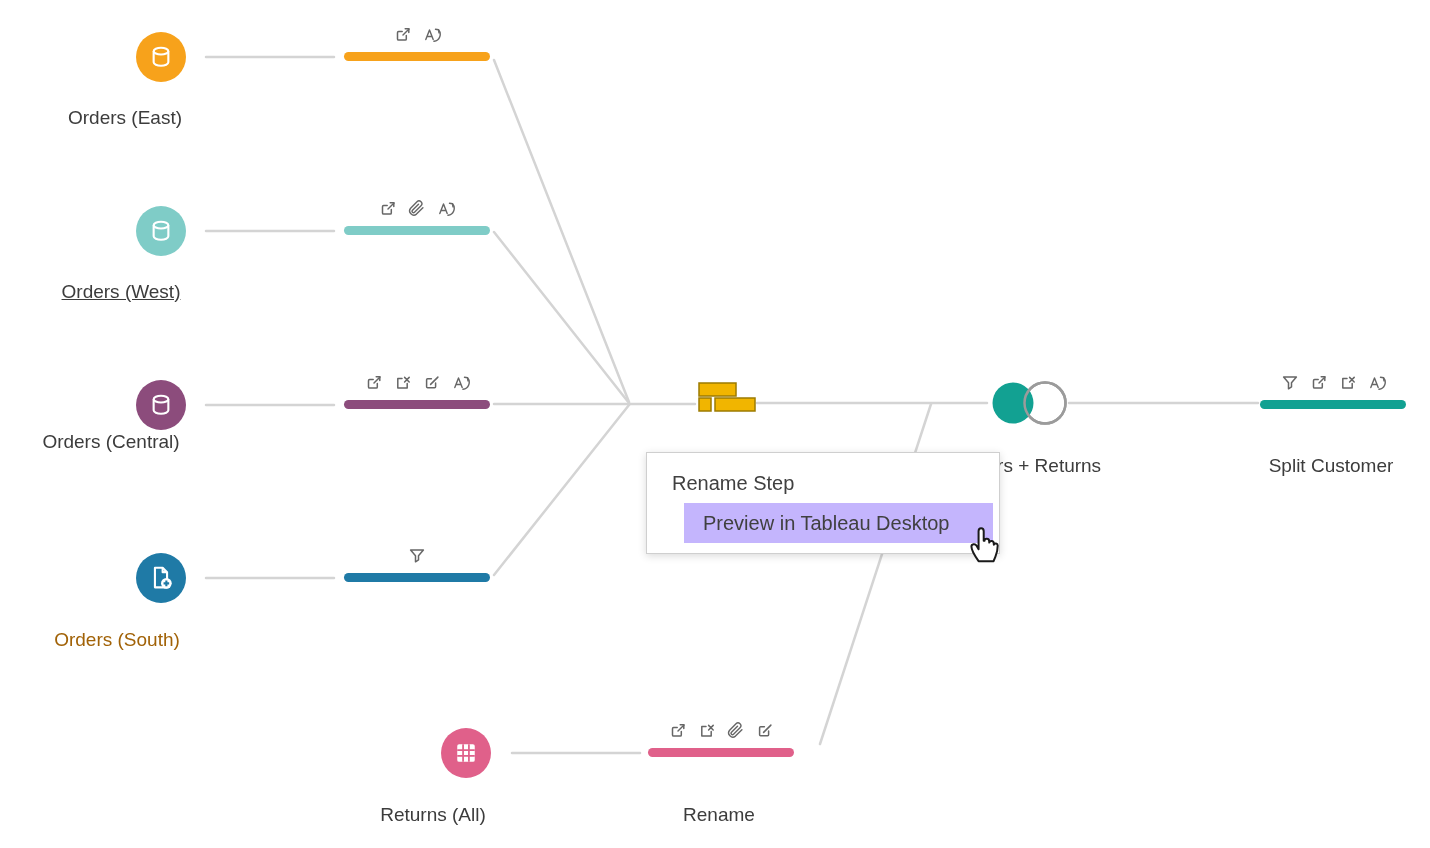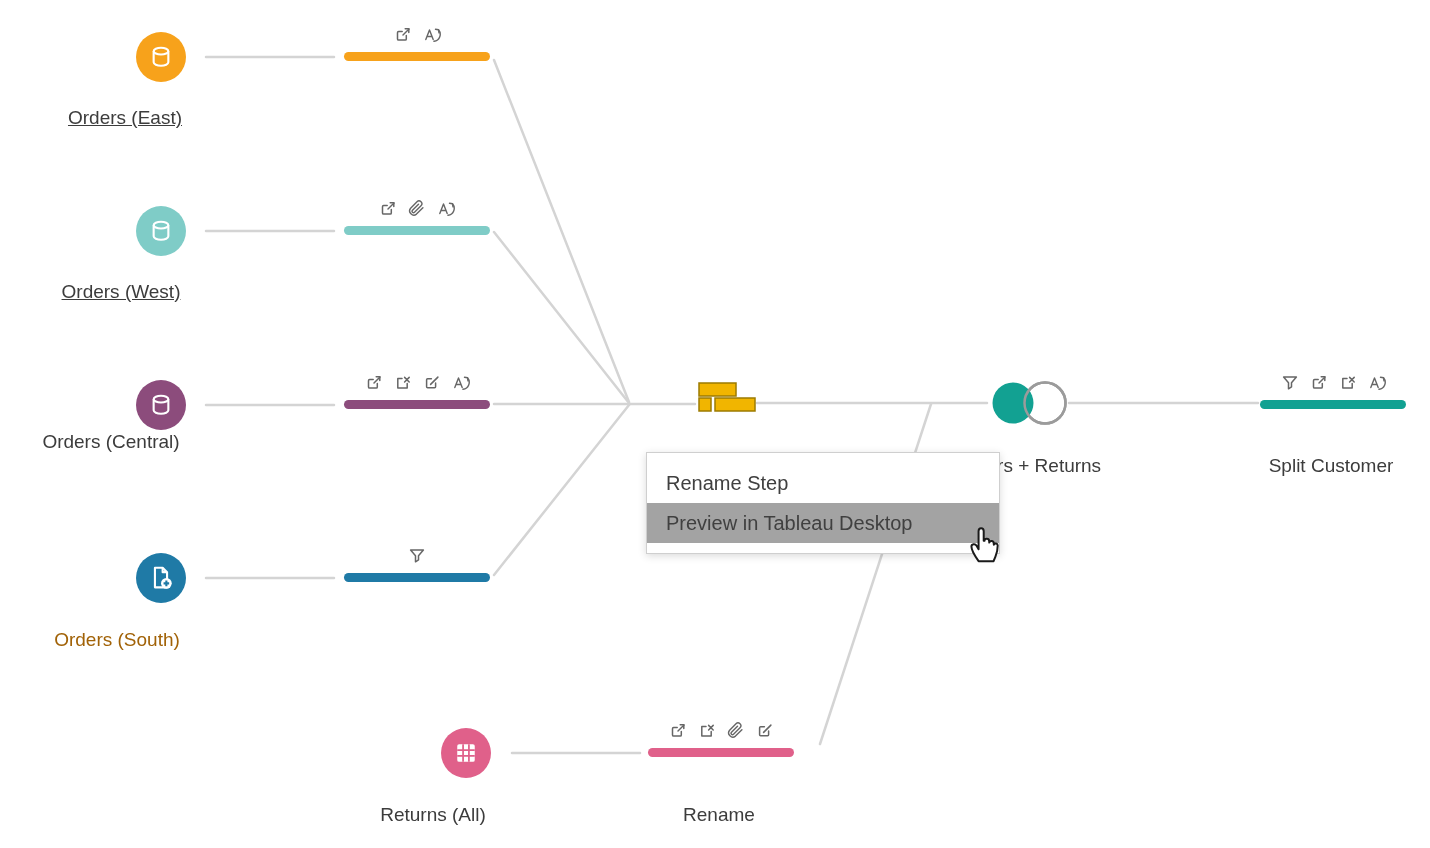--- a/index.html
+++ b/index.html
@@ -6,21 +6,21 @@
   body{font-family:"Liberation Sans",sans-serif;}
   .canvas{position:relative;width:1430px;height:848px;background:#ffffff;overflow:hidden;}
   .connectors{position:absolute;left:0;top:0;z-index:0;}
   .node-circle{position:absolute;width:50px;height:50px;border-radius:50%;display:flex;align-items:center;justify-content:center;z-index:2;}
   .src-icon{width:28px;height:28px;display:block;}
   .bar{position:absolute;width:146px;height:9px;border-radius:5px;z-index:2;}
   .badges{position:absolute;width:146px;height:18px;display:flex;gap:11px;justify-content:center;align-items:center;z-index:2;}
   .badge{width:18px;height:18px;flex:0 0 auto;}
   .lbl{position:absolute;width:220px;text-align:center;font-size:19px;color:#3c3c3c;z-index:2;white-space:nowrap;}
   .stepicon{position:absolute;z-index:2;}
-  .menu{position:absolute;left:646px;top:452px;width:354px;box-sizing:border-box;background:#ffffff;border:1px solid #cfcfcf;box-shadow:0 2px 8px rgba(0,0,0,0.15);padding:10px 0;z-index:10;}
+  .menu{position:absolute;left:646px;top:452px;width:354px;box-sizing:border-box;background:#ffffff;border:1px solid #cfcfcf;box-shadow:0 2px 8px rgba(0,0,0,0.15);padding:10px 6px;z-index:10;}
   .menu-item{height:40px;line-height:40px;padding:0 19px;font-size:20px;color:#404040;white-space:nowrap;cursor:default;}
   .cursor{position:absolute;left:966px;top:524px;z-index:11;}
 </style>
 </head>
 <body>
 
 <svg width="0" height="0" style="position:absolute" aria-hidden="true">
   <defs>
     <symbol id="sym-output-icon" viewBox="0 0 18 18">
       <g fill="none" stroke="currentColor" stroke-width="1.5" stroke-linecap="round" stroke-linejoin="round">
@@ -113,21 +113,21 @@
     <svg class="src-icon" viewBox="0 0 24 24">
         <use href="#sym-file-plus-icon"></use>
       </svg>
   </div>
   <div class="node-circle" style="left: 441px; top: 728px; background: rgb(224, 96, 138); color: rgb(224, 96, 138);">
     <svg class="src-icon" viewBox="0 0 24 24">
         <use href="#sym-table-grid-icon"></use>
       </svg>
   </div>
 
-  <div class="lbl" style="left: 15px; top: 107px; color: rgb(60, 60, 60); text-decoration: underline;">Orders (East)</div>
+  <div class="lbl" style="left: 15px; top: 107px; color: rgb(60, 60, 60);">Orders (East)</div>
   <div class="lbl" style="left: 11px; top: 281px; color: rgb(60, 60, 60); text-decoration: underline;">Orders (West)</div>
   <div class="lbl" style="left: 1px; top: 431px; color: rgb(60, 60, 60);">Orders (Central)</div>
   <div class="lbl" style="left: 7px; top: 629px; color: #a16207; text-align: center;">Orders (South)</div>
   <div class="lbl" style="left: 323px; top: 804px; color: rgb(60, 60, 60);">Returns (All)</div>
 
   <div class="badges" style="left:344px;top:26px;">
       <svg viewBox="0 0 18 18" class="badge" style="color: rgb(102, 102, 102);">
         <use href="#sym-output-icon"></use>
       </svg>
       <svg viewBox="0 0 18 18" class="badge" style="color: rgb(102, 102, 102);">
@@ -213,20 +213,20 @@
     <circle cx="25" cy="23" r="20.5" fill="#12a192"></circle>
     <circle cx="57" cy="23" r="20.5" fill="none" stroke="#9b9b9b" stroke-width="2.5"></circle>
   </svg>
 
   <div class="lbl" style="left: 609px; top: 804px; color: rgb(60, 60, 60);">Rename</div>
   <div class="lbl" style="left: 918px; top: 455px; color: rgb(60, 60, 60);">Orders + Returns</div>
   <div class="lbl" style="left: 1221px; top: 455px; color: rgb(60, 60, 60);">Split Customer</div>
 
   <div class="menu" id="context-menu">
       <div class="menu-item">Rename Step</div>
-      <div class="menu-item" style="background: #a3a3a3;">Preview in Tableau Desktop</div>
+      <div class="menu-item" style="background: #c4b5fd; margin-left: 31px;">Preview in Tableau Desktop</div>
     </div>
 
   <svg class="cursor" width="38" height="40" viewBox="0 0 26 28">
     <path d="M8.5 26 C6 22.5 3.5 18.8 3.5 15.8 c0-1.9 2.6-2.3 3.6-0.6 l1.4 2.4 V5 c0-2.6 3.6-2.6 3.6 0 v6.8 h0.5 c0.1-2 3.2-1.9 3.3 0.1 l0.1 1.1 c0.4-1.7 3-1.4 3.1 0.4 l0.1 1.1 c0.5-1.4 2.7-1.1 2.7 0.6 0 2.5-0.5 5.2-1.6 7.7 l-1.3 3.2 z" fill="#ffffff" stroke="#1a1a1a" stroke-width="1.4" stroke-linejoin="round"></path>
   </svg>
 
 </div>
 
 </body></html>

